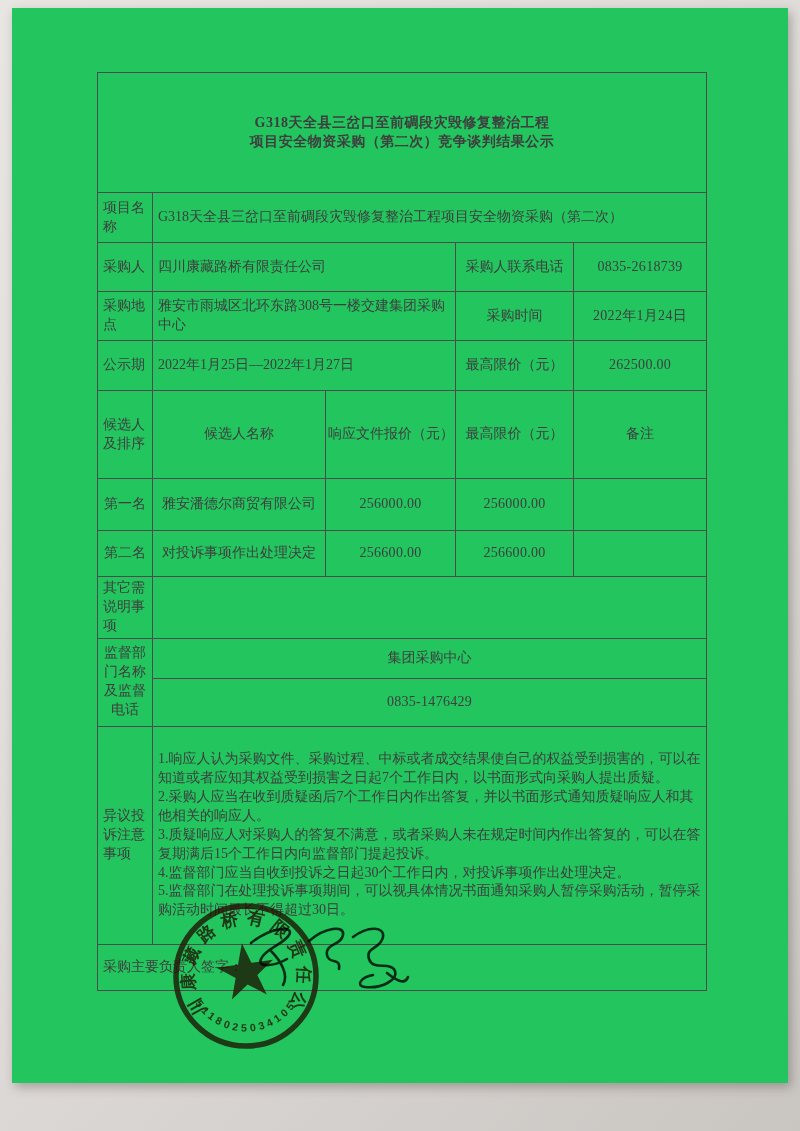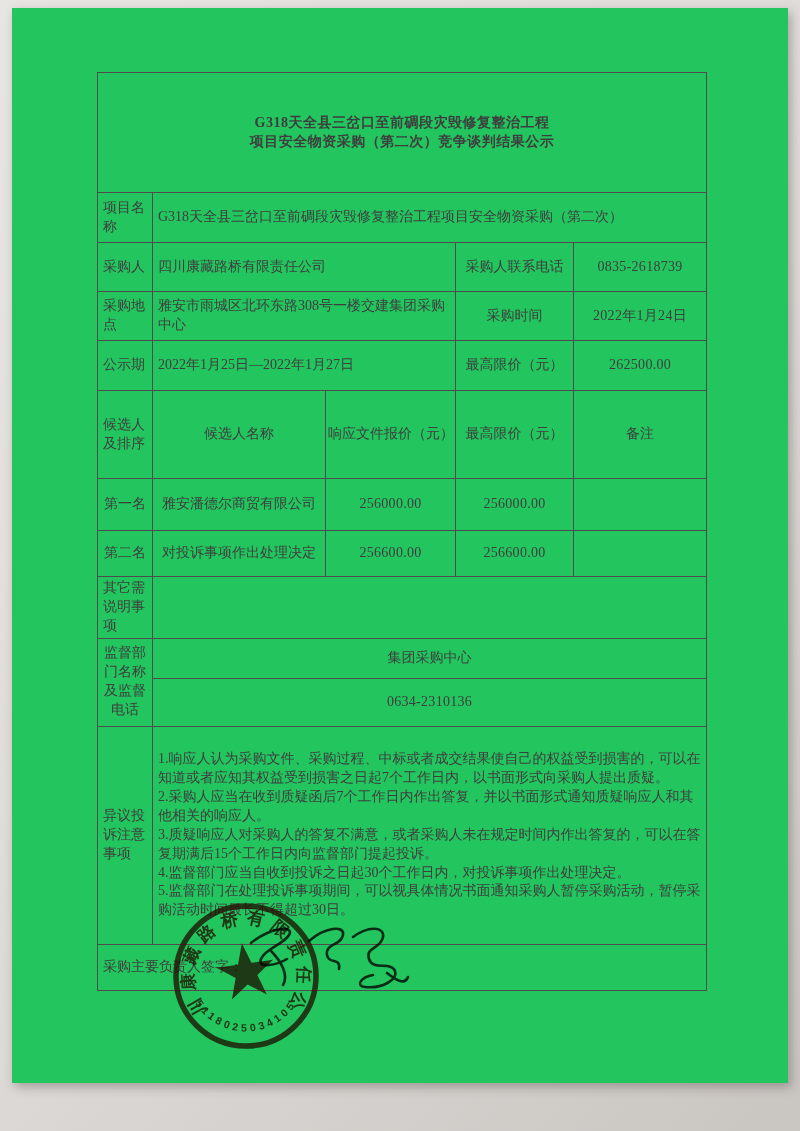--- a/index.html
+++ b/index.html
@@ -117,21 +117,21 @@
     <tr class="r-other">
       <td class="lbl">其它需说明事项</td>
       <td colspan="4"></td>
     </tr>
 
     <tr class="r-sup1">
       <td class="lbl ctr" rowspan="2">监督部门名称及监督电话</td>
       <td colspan="4" class="ctr">集团采购中心</td>
     </tr>
     <tr class="r-sup2">
-      <td colspan="4" class="num">0634-2310136</td>
+      <td colspan="4" class="num">0835-1476429</td>
     </tr>
 
     <tr class="r-objection">
       <td class="lbl">异议投诉注意事项</td>
       <td colspan="4" class="objection-cell">
         <p>1.响应人认为采购文件、采购过程、中标或者成交结果使自己的权益受到损害的，可以在知道或者应知其权益受到损害之日起7个工作日内，以书面形式向采购人提出质疑。</p>
         <p>2.采购人应当在收到质疑函后7个工作日内作出答复，并以书面形式通知质疑响应人和其他相关的响应人。</p>
         <p>3.质疑响应人对采购人的答复不满意，或者采购人未在规定时间内作出答复的，可以在答复期满后15个工作日内向监督部门提起投诉。</p>
         <p>4.监督部门应当自收到投诉之日起30个工作日内，对投诉事项作出处理决定。</p>
         <p>5.监督部门在处理投诉事项期间，可以视具体情况书面通知采购人暂停采购活动，暂停采购活动时间最长不得超过30日。</p>

